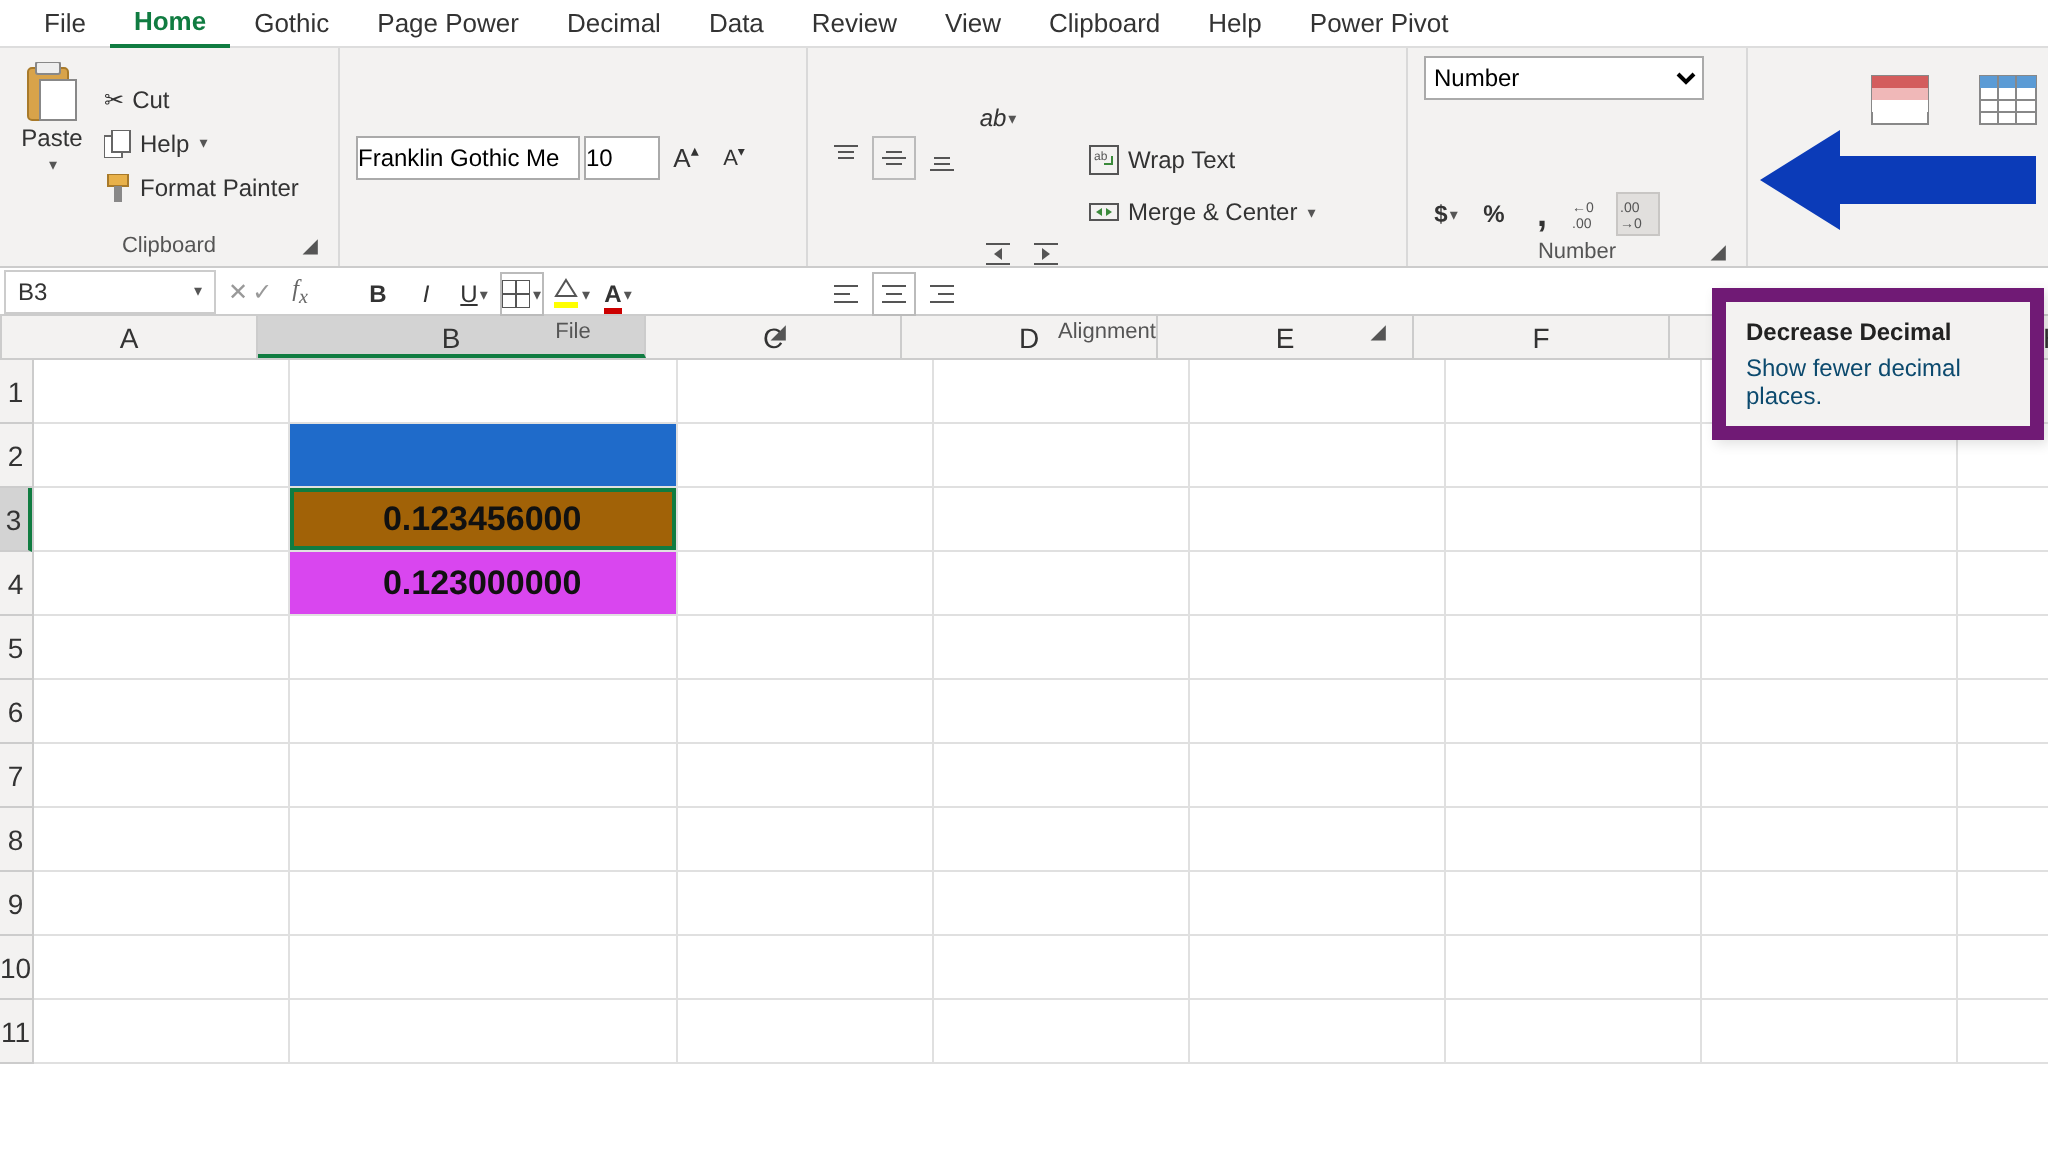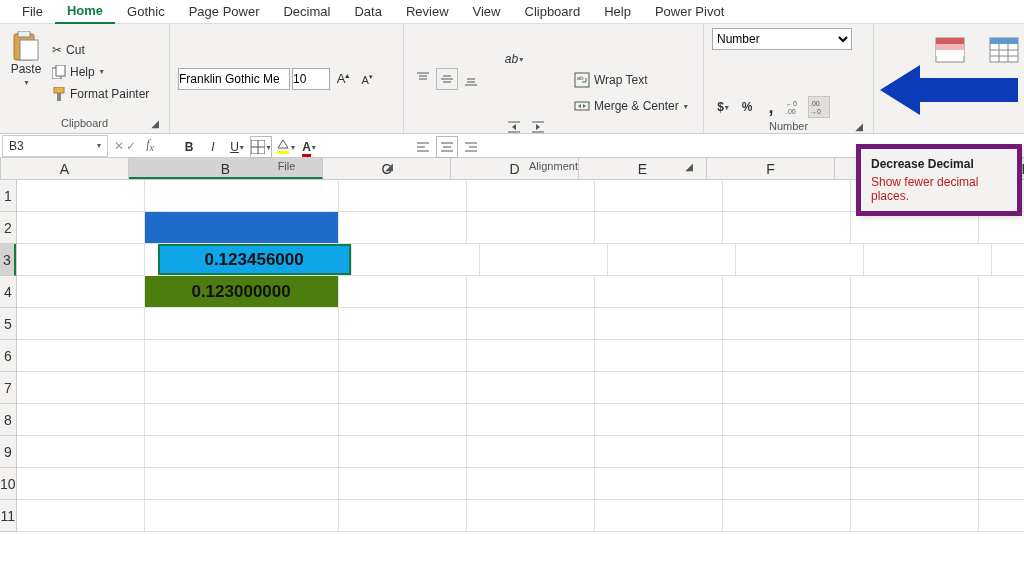--- a/index.html
+++ b/index.html
@@ -47,27 +47,27 @@
 .colhdr.sel { background: #d3d3d3; border-bottom: 2px solid #107c41; }
 .rowhdr { height: 32px; text-align: center; font-size: 14px; color: #333; border-bottom: 1px solid #ccc; line-height: 32px; }
 .rowhdr.sel { background: #d3d3d3; border-right: 2px solid #107c41; }
 
 .cells { position: relative; }
 .cellrow { display: flex; height: 32px; }
 .cell { flex: 0 0 128px; border-right: 1px solid #e0e0e0; border-bottom: 1px solid #e0e0e0; display: flex; align-items: center; justify-content: center; font-size: 17px; font-weight: 700; color: #111; }
 .cell.wide { flex: 0 0 194px; }
 
 .cell.b2 { background: #1f6bca; }
-.cell.b3 { background: #0ea5e9; box-shadow: inset 0 0 0 2px #107c41; margin-left: 13px; }
-.cell.b4 { background: #4d7c0f; }
-
-
-.tooltip { position: absolute; left: 856px; top: 144px; width: 166px; background: #f3f2f1; border: 5px solid #701a75; padding: 8px 10px; font-size: 12px; box-shadow: 2px 2px 6px rgba(0,0,0,.12); }
+.cell.b3 { background: #a16207; box-shadow: inset 0 0 0 2px #107c41; }
+.cell.b4 { background: #d946ef; }
+
+
+.tooltip { position: absolute; left: 856px; top: 144px; width: 166px; background: #f3f2f1; border: 7px solid #701a75; padding: 8px 10px; font-size: 12px; box-shadow: 2px 2px 6px rgba(0,0,0,.12); }
 .tooltip .tt-title { font-weight: 700; color: #222; margin-bottom: 4px; }
-.tooltip .tt-body { color: #b91c1c; }
+.tooltip .tt-body { color: #0c4a6e; }
 
 
 .arrow { position: absolute; left: 880px; top: 60px; }
 .arrow-shape { fill: #0b3bb8; }
 
 
 .ribbon-extra { position: absolute; right: 2px; top: 34px; display: flex; gap: 20px; }
 .cf-icon { width: 34px; height: 34px; }
 
 svg { display: block; }
@@ -170,21 +170,21 @@
         <div class="btn-icon">
             <span style="position:relative"><span style="font-weight:700">A</span><span style="position:absolute;left:0;bottom:-3px;width:100%;height:3px;background:#cc0000"></span></span>
             <span class="dd-arrow">▾</span>
           </div>
       </div>
     </div>
     <div class="group-label"><span>File</span><span class="dialog-launcher">◢</span></div>
   </div>
 
   <div class="group" style="width:300px">
-    <div class="group-body" style="gap:21px;align-items:center">
+    <div class="group-body" style="gap:6px;align-items:center">
       <div class="vstack" style="gap:6px">
         <div class="hstack">
           <div class="btn-icon">
               <svg width="16" height="16">
                 <line x1="2" y1="2" x2="14" y2="2" stroke="#555"></line>
                 <line x1="4" y1="5" x2="12" y2="5" stroke="#555"></line>
                 <line x1="4" y1="8" x2="12" y2="8" stroke="#555"></line>
               </svg>
             </div>
           <div class="btn-icon framed">

